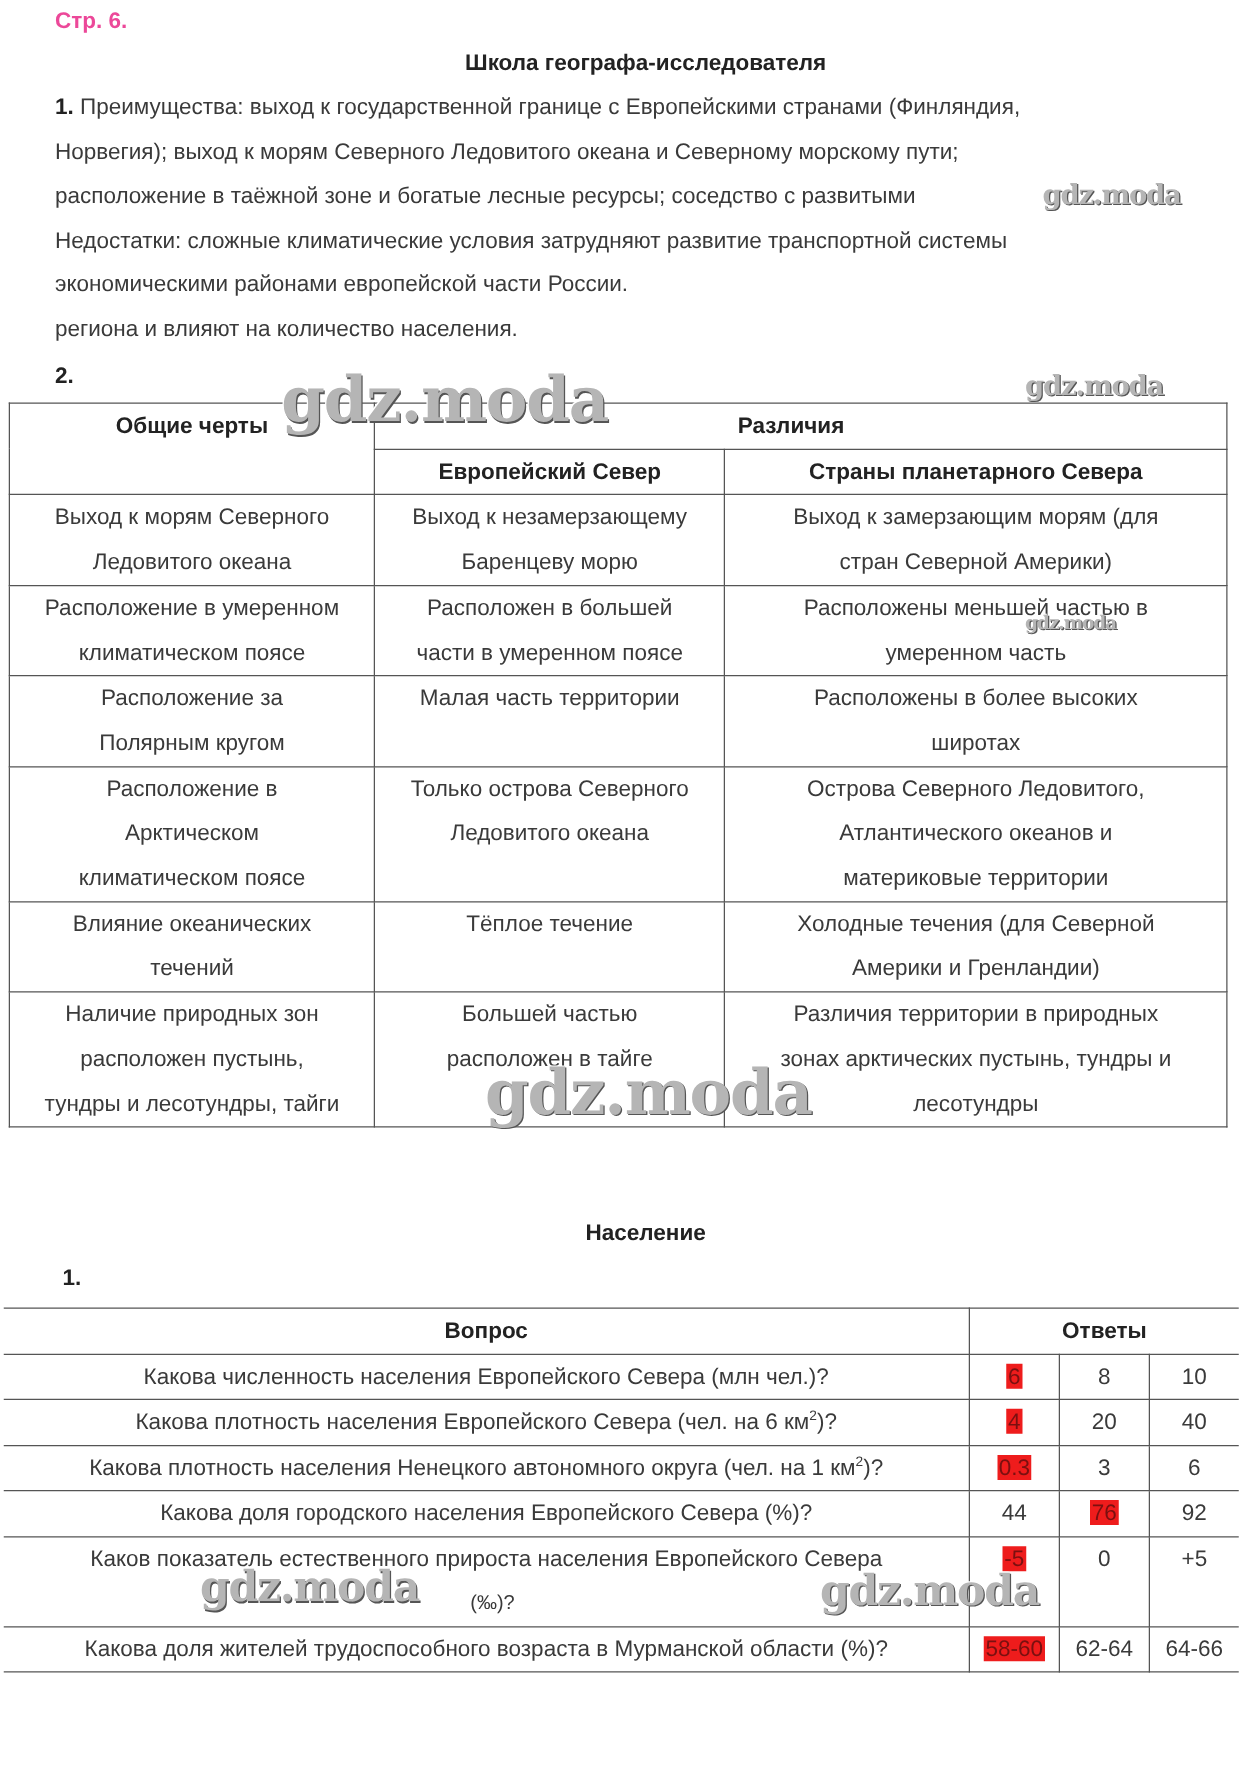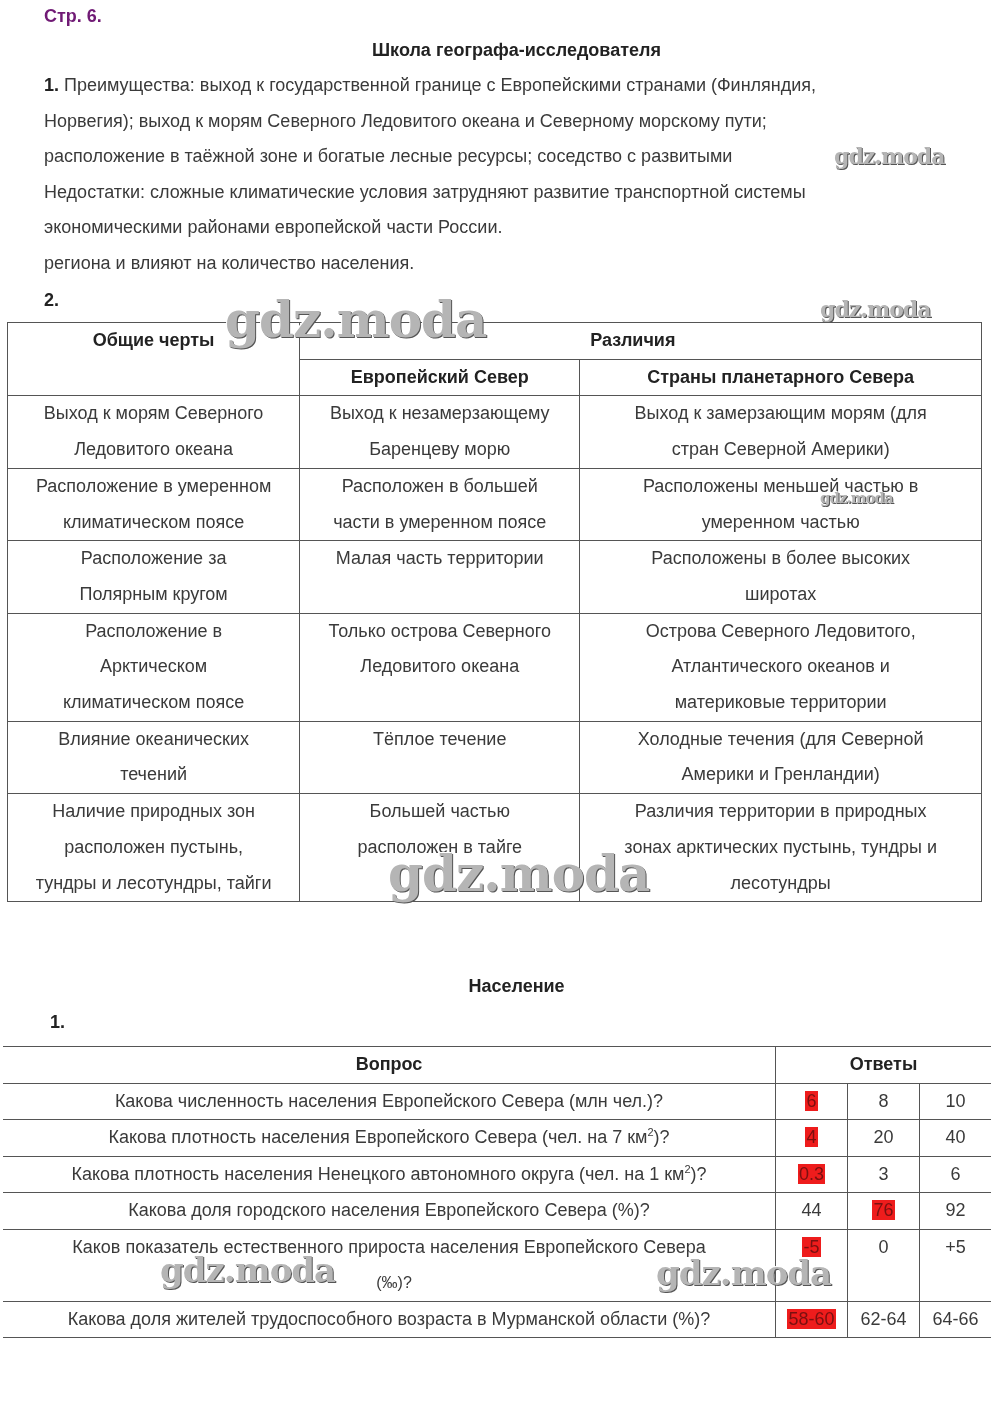--- a/index.html
+++ b/index.html
@@ -1,21 +1,21 @@
 <!DOCTYPE html>
 <html><head>
 <meta charset="utf-8">
 <style>
   html, body { margin: 0; padding: 0; background: #ffffff; }
   body {
     width: 1000px; height: 1413px; position: relative; overflow: hidden;
     font-family: "Liberation Sans", sans-serif; color: #333333;
   }
   .abs { position: absolute; }
-  .page-num { left: 44px; top: 6px; font-size: 18px; font-weight: bold; color: #701a75; }
+  .page-num { left: 44px; top: 6px; font-size: 18px; font-weight: bold; color: #ec4899; }
   .title { left: 0; width: 985px; text-align: center; font-size: 18px; font-weight: bold; color: #222; margin-left: 24px; }
   .para { left: 44px; width: 910px; font-size: 18px; line-height: 35.5px; color: #3a3a3a; }
   .para b { color: #222; }
   .num { font-size: 18px; font-weight: bold; color: #222; }
 
   
   table { border-collapse: collapse; }
   .t1 { position: absolute; left: 7px; top: 322px; width: 975px; font-size: 18px; color: #3a3a3a; }
   .t1 td, .t1 th { border: 1px solid #555; text-align: center; vertical-align: top; padding: 0 6px; line-height: 35.7px; }
   .t1 th { font-weight: bold; color: #222; }
@@ -83,21 +83,21 @@
     <td>
           <div>Расположение в умеренном</div>
           <div>климатическом поясе</div>
         </td>
     <td>
           <div>Расположен в большей</div>
           <div>части в умеренном поясе</div>
         </td>
     <td>
           <div>Расположены меньшей частью в</div>
-          <div>умеренном частью</div>
+          <div>умеренном часть</div>
         </td>
   </tr>
   <tr>
     <td>
           <div>Расположение за</div>
           <div>Полярным кругом</div>
         </td>
     <td>
           <div>Малая часть территории</div>
         </td>
@@ -163,21 +163,21 @@
     <th class="q">Вопрос</th>
     <th colspan="3">Ответы</th>
   </tr>
   <tr>
     <td class="q"><span>Какова численность населения Европейского Севера (млн чел.)?</span></td>
     <td class="a first"><span class="hl">6</span></td>
     <td class="a mid">8</td>
     <td class="a">10</td>
   </tr>
   <tr>
-    <td class="q"><span>Какова плотность населения Европейского Севера (чел. на 7 км</span><sup>2</sup><span>)?</span></td>
+    <td class="q"><span>Какова плотность населения Европейского Севера (чел. на 6 км</span><sup>2</sup><span>)?</span></td>
     <td class="a first"><span class="hl">4</span></td>
     <td class="a mid">20</td>
     <td class="a">40</td>
   </tr>
   <tr>
     <td class="q"><span>Какова плотность населения Ненецкого автономного округа (чел. на 1 км</span><sup>2</sup><span>)?</span></td>
     <td class="a first"><span class="hl">0.3</span></td>
     <td class="a mid">3</td>
     <td class="a">6</td>
   </tr>

